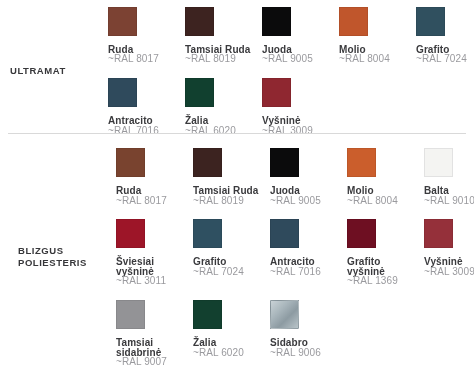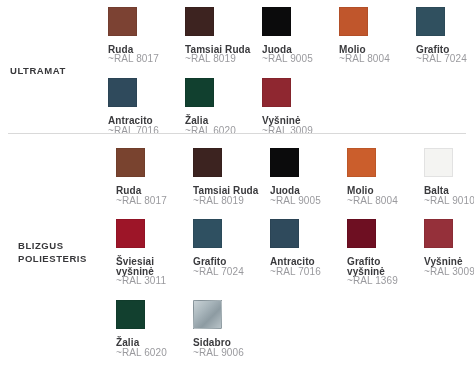--- a/index.html
+++ b/index.html
@@ -200,20 +200,25 @@
             <div class="chip-code">~RAL 1369</div>
           </div>
           <div class="swatch-cell">
             <div class="chip" style="background: rgb(149, 48, 58);"></div>
             <div class="chip-name">Vyšninė</div>
             <div class="chip-code">~RAL 3009</div>
           </div>
         </div>
       <div class="swatch-row" style="margin-top:14px;">
           <div class="swatch-cell">
+            <div class="chip" style="background: rgb(147, 147, 150);"></div>
+            <div class="chip-name">Tamsiai sidabrinė</div>
+            <div class="chip-code">~RAL 9007</div>
+          </div>
+          <div class="swatch-cell">
             <div class="chip" style="background: rgb(18, 64, 47);"></div>
             <div class="chip-name">Žalia</div>
             <div class="chip-code">~RAL 6020</div>
           </div>
           <div class="swatch-cell">
             <div class="chip" style="background: linear-gradient(135deg, rgb(201, 210, 214) 0%, rgb(168, 181, 187) 35%, rgb(141, 155, 162) 62%, rgb(185, 196, 201) 100%);"></div>
             <div class="chip-name">Sidabro</div>
             <div class="chip-code">~RAL 9006</div>
           </div>
           <div class="swatch-cell empty"></div>

